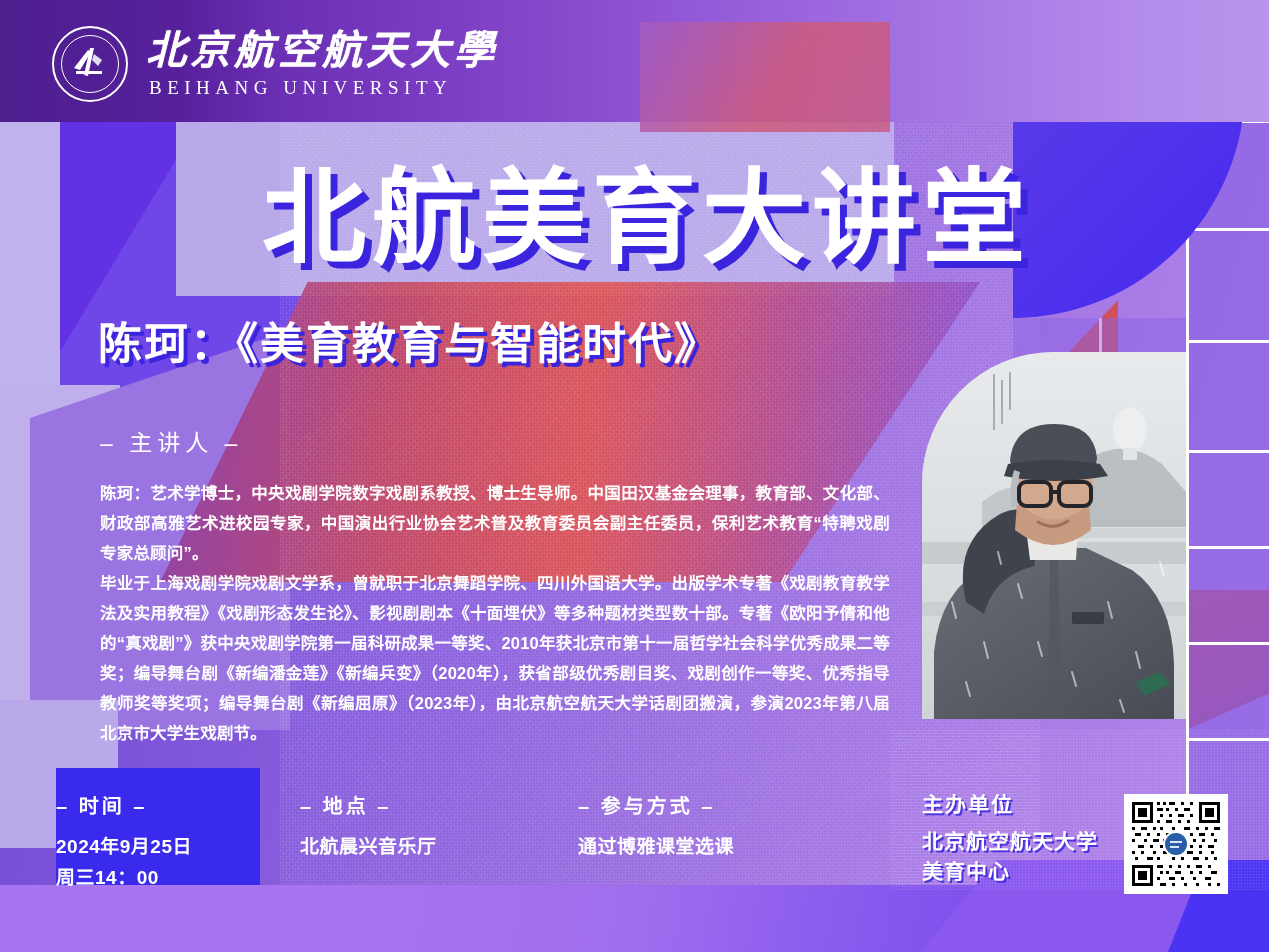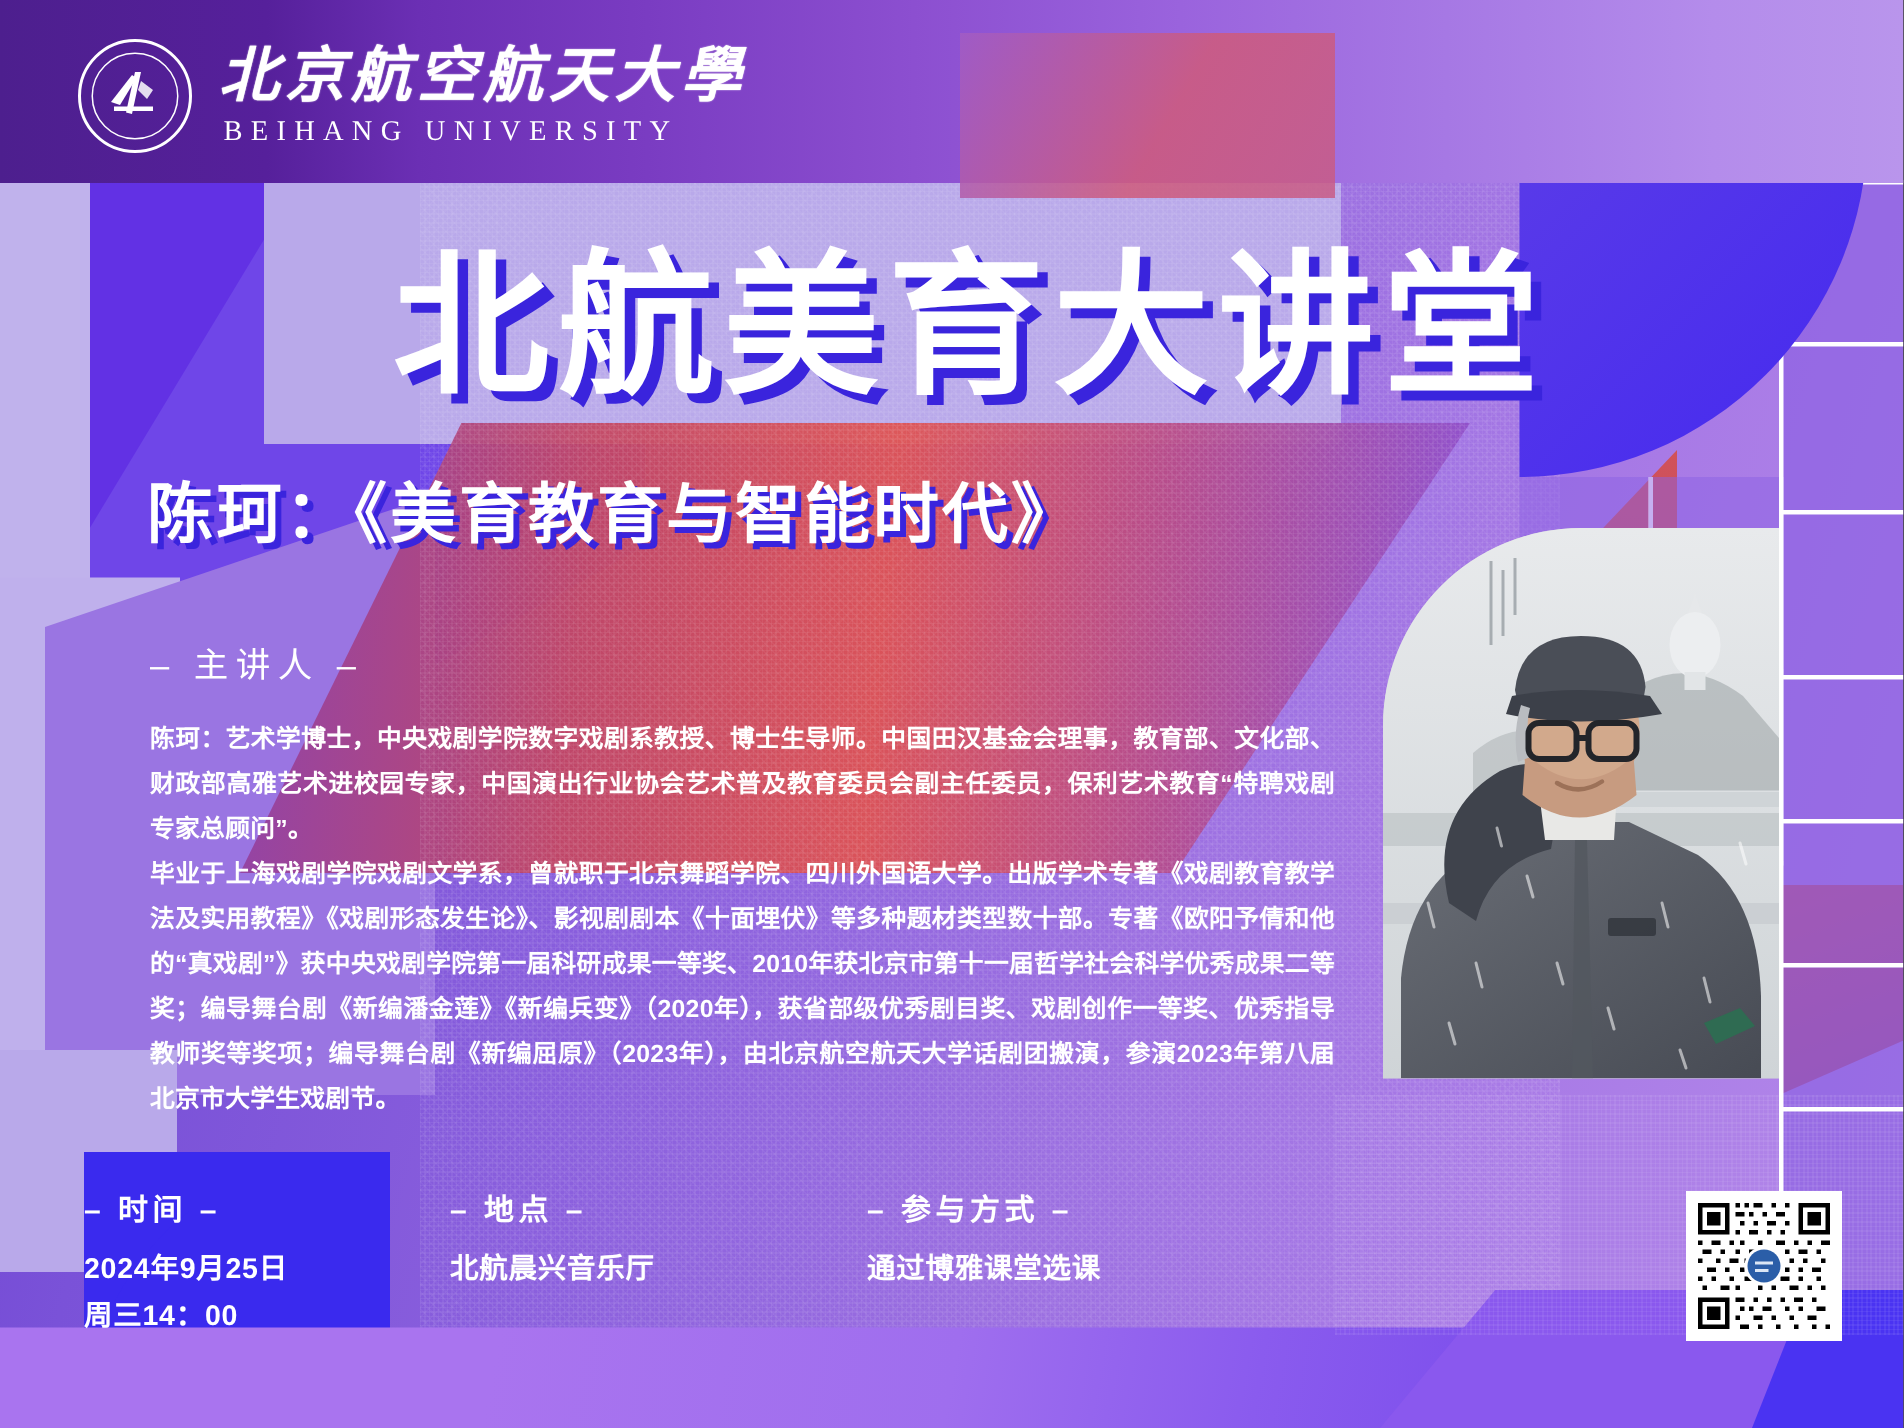--- a/index.html
+++ b/index.html
@@ -7,21 +7,21 @@
     margin: 0;
     padding: 0;
     background: #222;
   }
   #poster {
     position: relative;
     width: 1269px;
     height: 952px;
     overflow: hidden;
     font-family: "Liberation Sans", "DejaVu Sans", sans-serif;
-    background: #404040;
+    background: #be185d;
     user-select: none;
   }
 
   
   .bg { position: absolute; }
 
   .bg-base {
     inset: 0;
     background:
       linear-gradient(105deg,
@@ -448,20 +448,25 @@
     <div class="info-col col-join">
       <div class="info-label">– 参与方式 –</div>
       <div class="info-val">通过博雅课堂选课</div>
     </div>
 
     <div class="info-col col-place">
       <div class="info-label">– 地点 –</div>
       <div class="info-val">北航晨兴音乐厅</div>
     </div>
 
+    <div class="organizer">
+      <div class="org-label">主办单位</div>
+      <div class="org-name">北京航空航天大学</div>
+      <div class="org-name" style="margin-top:0">美育中心</div>
+    </div>
 
     <div class="qr">
       <svg viewBox="0 0 96 92" width="96" height="92" aria-hidden="true">
         <rect width="96" height="92" fill="#ffffff"></rect>
         <g fill="#000000">
 
           <rect x="4" y="4" width="21" height="21"></rect>
             <rect x="7" y="7" width="15" height="15" fill="#fff"></rect>
             <rect x="10" y="10" width="9" height="9"></rect>
 

